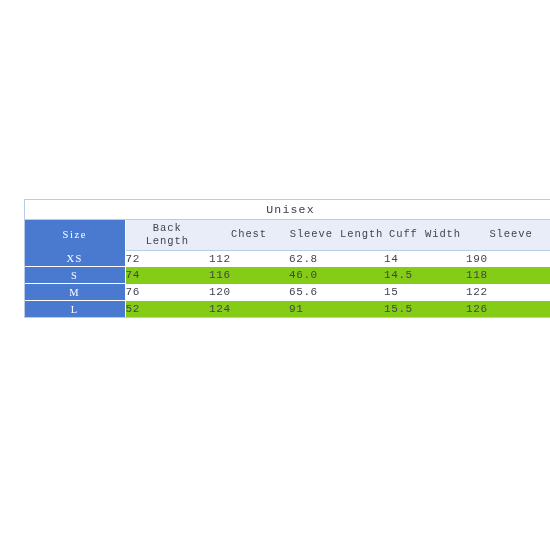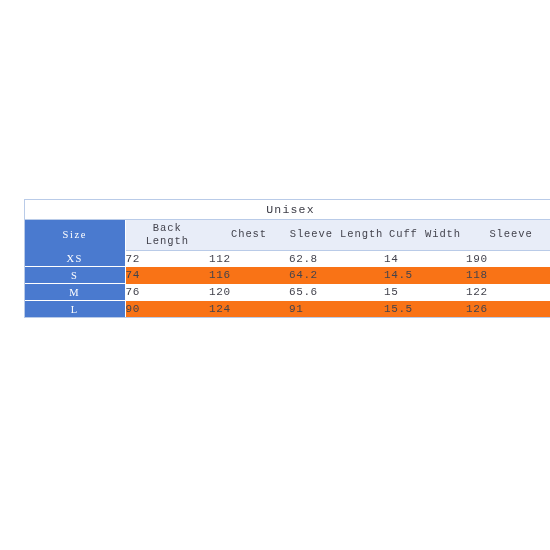--- a/index.html
+++ b/index.html
@@ -107,21 +107,21 @@
   .data-cell {
     text-align: left;
     vertical-align: middle;
     height: 16px;
     color: #43434d;
     font-family: "Liberation Mono", "DejaVu Sans Mono", monospace;
     font-size: 11px;
     letter-spacing: 0.6px;
   }
   tr.row-odd  .data-cell { background: #ffffff; }
-  tr.row-even .data-cell { background: #f97316; }
+  tr.row-even .data-cell { background: #84cc16; }
   tr.row-first .data-cell { border-top: 1px solid #b9cbe8; }
 </style>
 </head>
 <body>
 
 <div id="canvas">
 
   <div id="chart-block">
 
     <div id="title-area">
@@ -168,35 +168,35 @@
           <td class="data-cell">72</td>
           <td class="data-cell">112</td>
           <td class="data-cell">62.8</td>
           <td class="data-cell">14</td>
           <td class="data-cell">190</td>
         </tr>
         <tr class="row-even">
           <td class="size-cell body">S</td>
           <td class="data-cell">74</td>
           <td class="data-cell">116</td>
-          <td class="data-cell">64.2</td>
+          <td class="data-cell">46.0</td>
           <td class="data-cell">14.5</td>
           <td class="data-cell">118</td>
         </tr>
         <tr class="row-odd">
           <td class="size-cell body">M</td>
           <td class="data-cell">76</td>
           <td class="data-cell">120</td>
           <td class="data-cell">65.6</td>
           <td class="data-cell">15</td>
           <td class="data-cell">122</td>
         </tr>
         <tr class="row-even">
           <td class="size-cell body">L</td>
-          <td class="data-cell">90</td>
+          <td class="data-cell">52</td>
           <td class="data-cell">124</td>
           <td class="data-cell">91</td>
           <td class="data-cell">15.5</td>
           <td class="data-cell">126</td>
         </tr>
       </tbody>
     </table>
 
   </div>
 </div>

